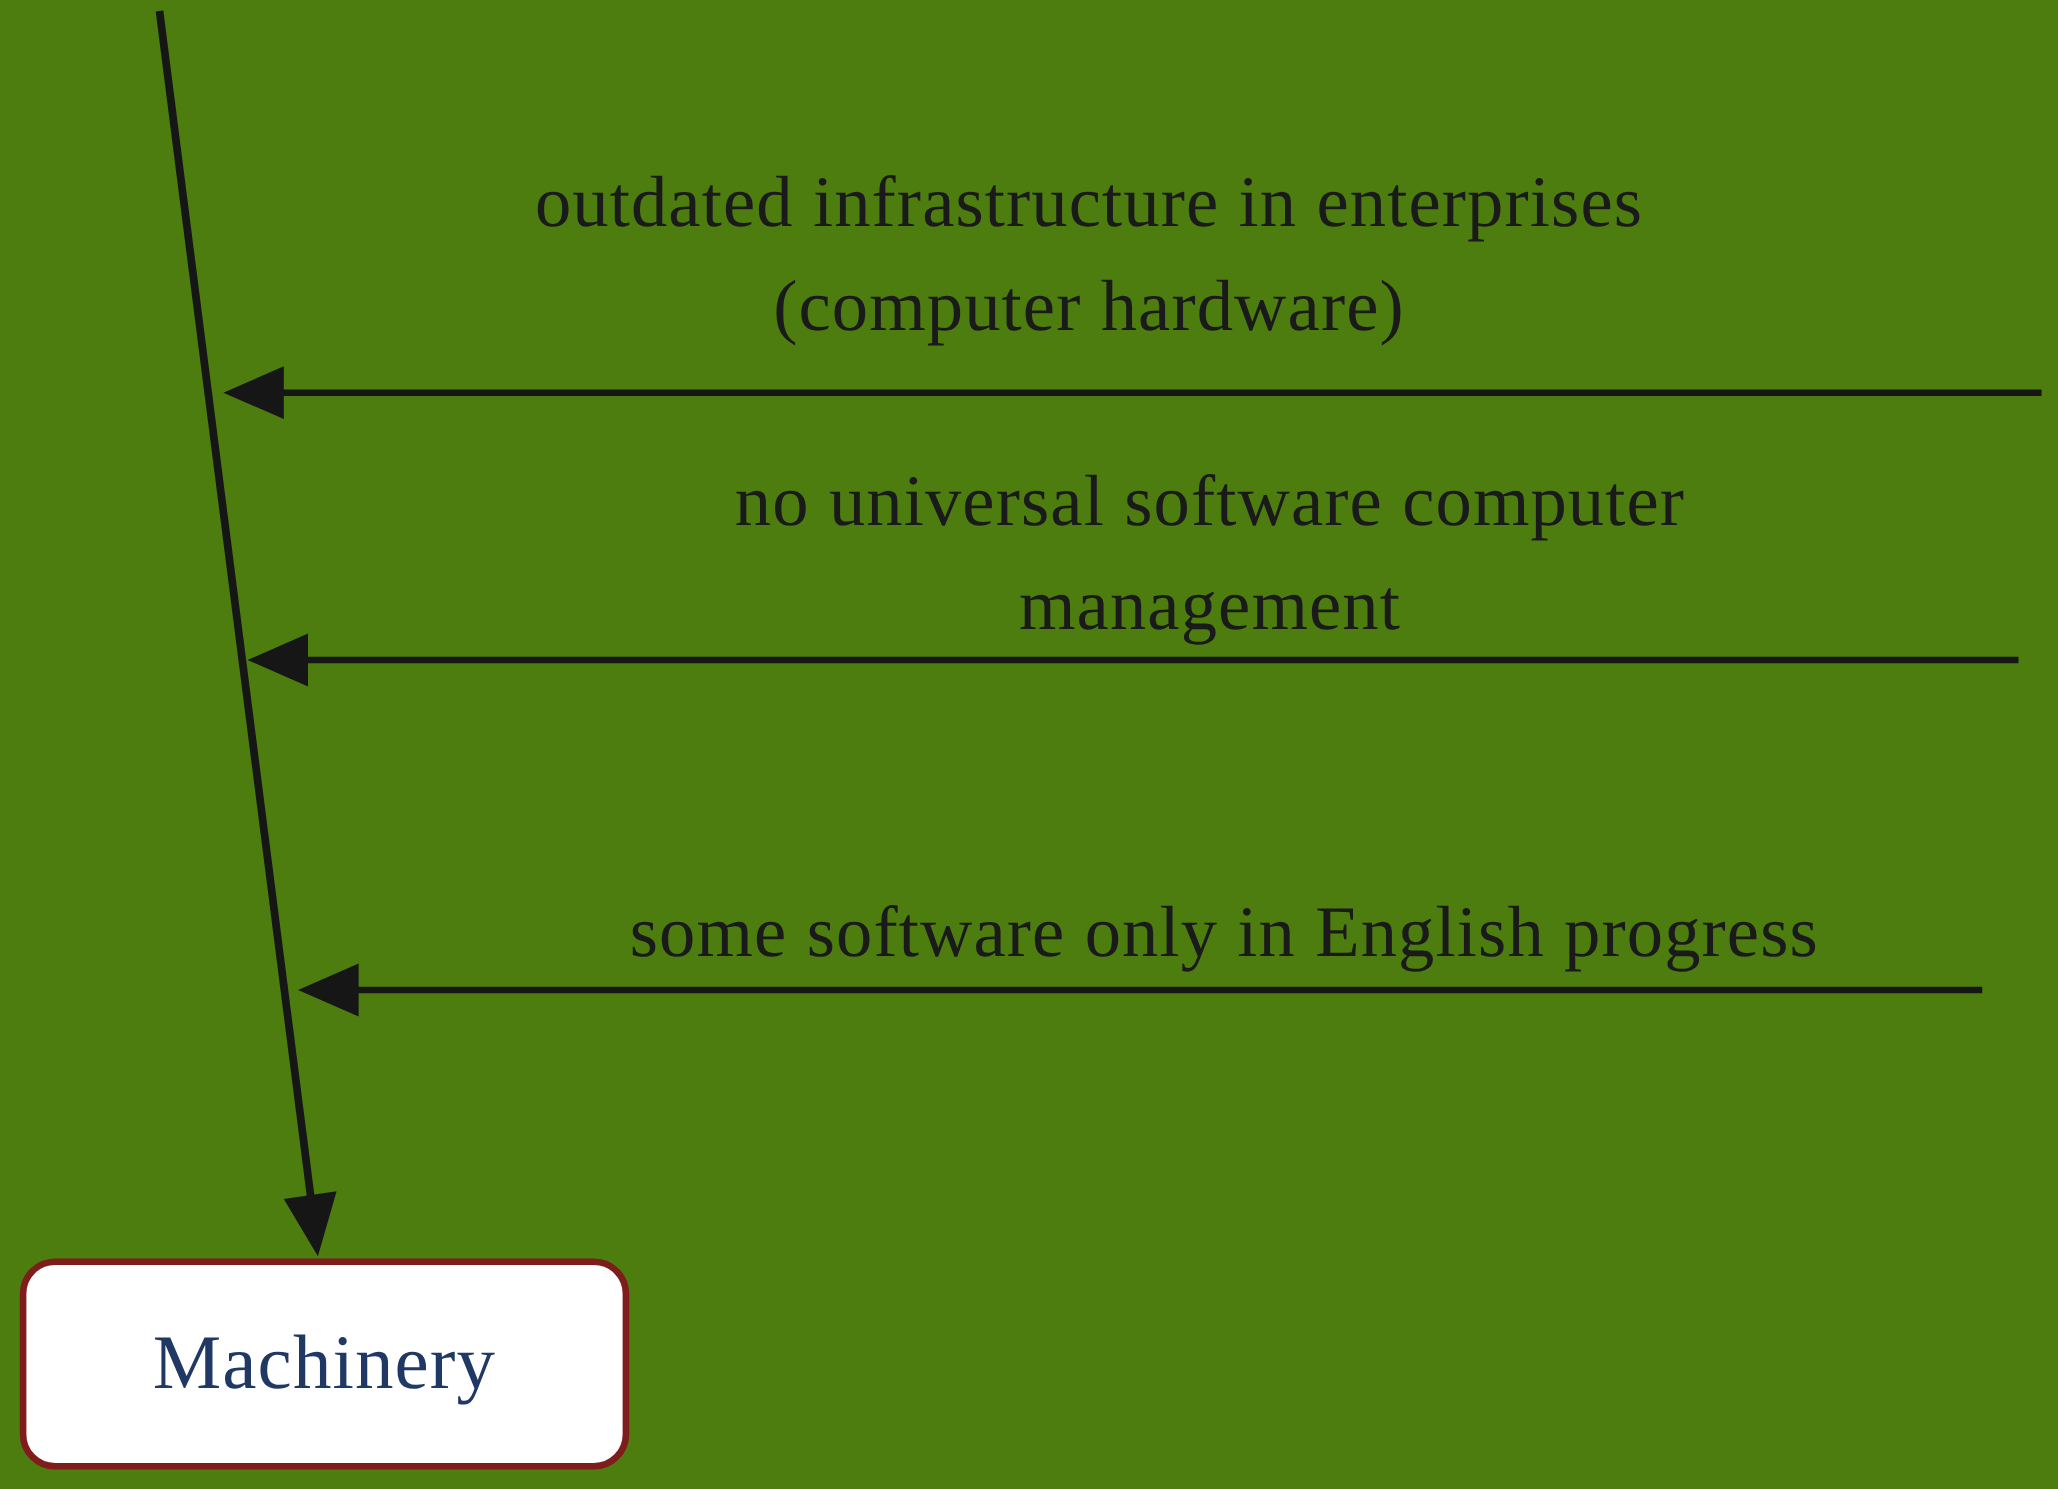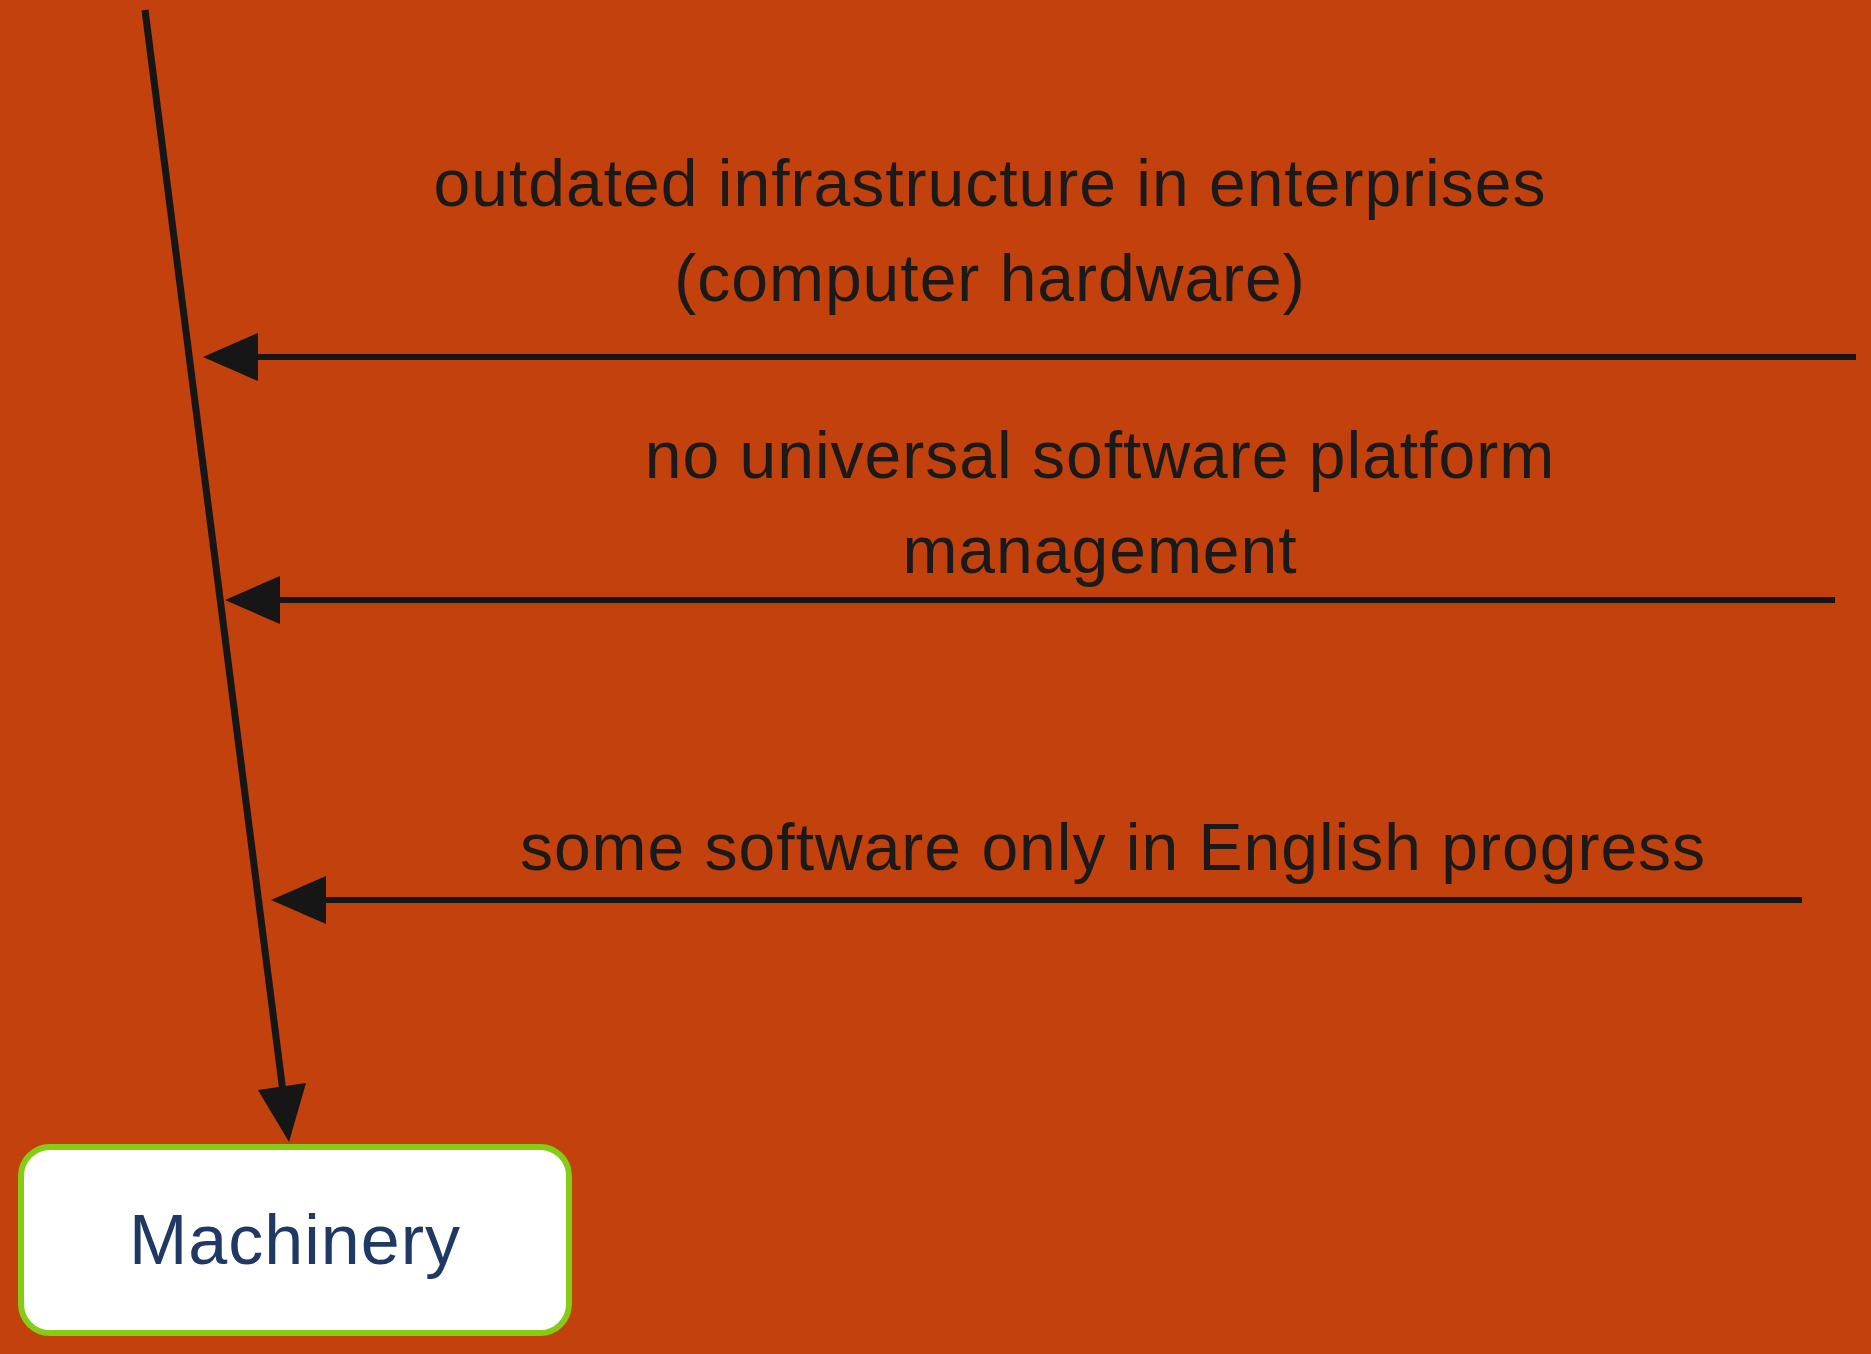--- a/index.html
+++ b/index.html
@@ -4,23 +4,23 @@
 <style>
   html, body {
     margin: 0;
     padding: 0;
     background: #ffffff;
   }
   .stage {
     position: relative;
     width: 1871px;
     height: 1354px;
-    background: #c2410c;
+    background: #4d7c0f;
     overflow: hidden;
-    font-family: Liberation Sans, sans-serif;
+    font-family: Liberation Serif, serif;
   }
   .canvas {
     position: absolute;
     left: 0;
     top: 0;
     width: 1871px;
     height: 1354px;
   }
   .cause-label {
     position: absolute;
@@ -35,21 +35,21 @@
   .cause-label-1 { left: 330px; top: 136px; }
   .cause-label-2 { left: 440px; top: 408px; }
   .cause-label-3 { left: 453px; top: 800px; }
   .category-box {
     position: absolute;
     left: 18px;
     top: 1144px;
     width: 554px;
     height: 192px;
     box-sizing: border-box;
-    border: 6px solid #84cc16;
+    border: 6px solid #7f1d1d;
     border-radius: 32px;
     background: #ffffff;
     display: flex;
     align-items: center;
     justify-content: center;
   }
   .category-label {
     font-size: 70px;
     letter-spacing: 1px;
     color: #1f3864;
@@ -71,21 +71,21 @@
     <line x1="278" y1="600" x2="1835" y2="600" stroke-width="6" stroke="#161616"></line>
     <polygon points="225,600 280,576 280,624" fill="#161616"></polygon>
 
     <line x1="324" y1="900" x2="1802" y2="900" stroke-width="6" stroke="#161616"></line>
     <polygon points="271,900 326,876 326,924" fill="#161616"></polygon>
   </svg>
 
   <div class="cause-label cause-label-1">outdated infrastructure in enterprises
 (computer hardware)</div>
 
-  <div class="cause-label cause-label-2">no universal software platform
+  <div class="cause-label cause-label-2">no universal software computer
 management</div>
 
   <div class="cause-label cause-label-3">some software only in English progress</div>
 
   <div class="category-box">
     <span class="category-label" style="color: rgb(31, 56, 100);">Machinery</span>
   </div>
 
 </div>
 

